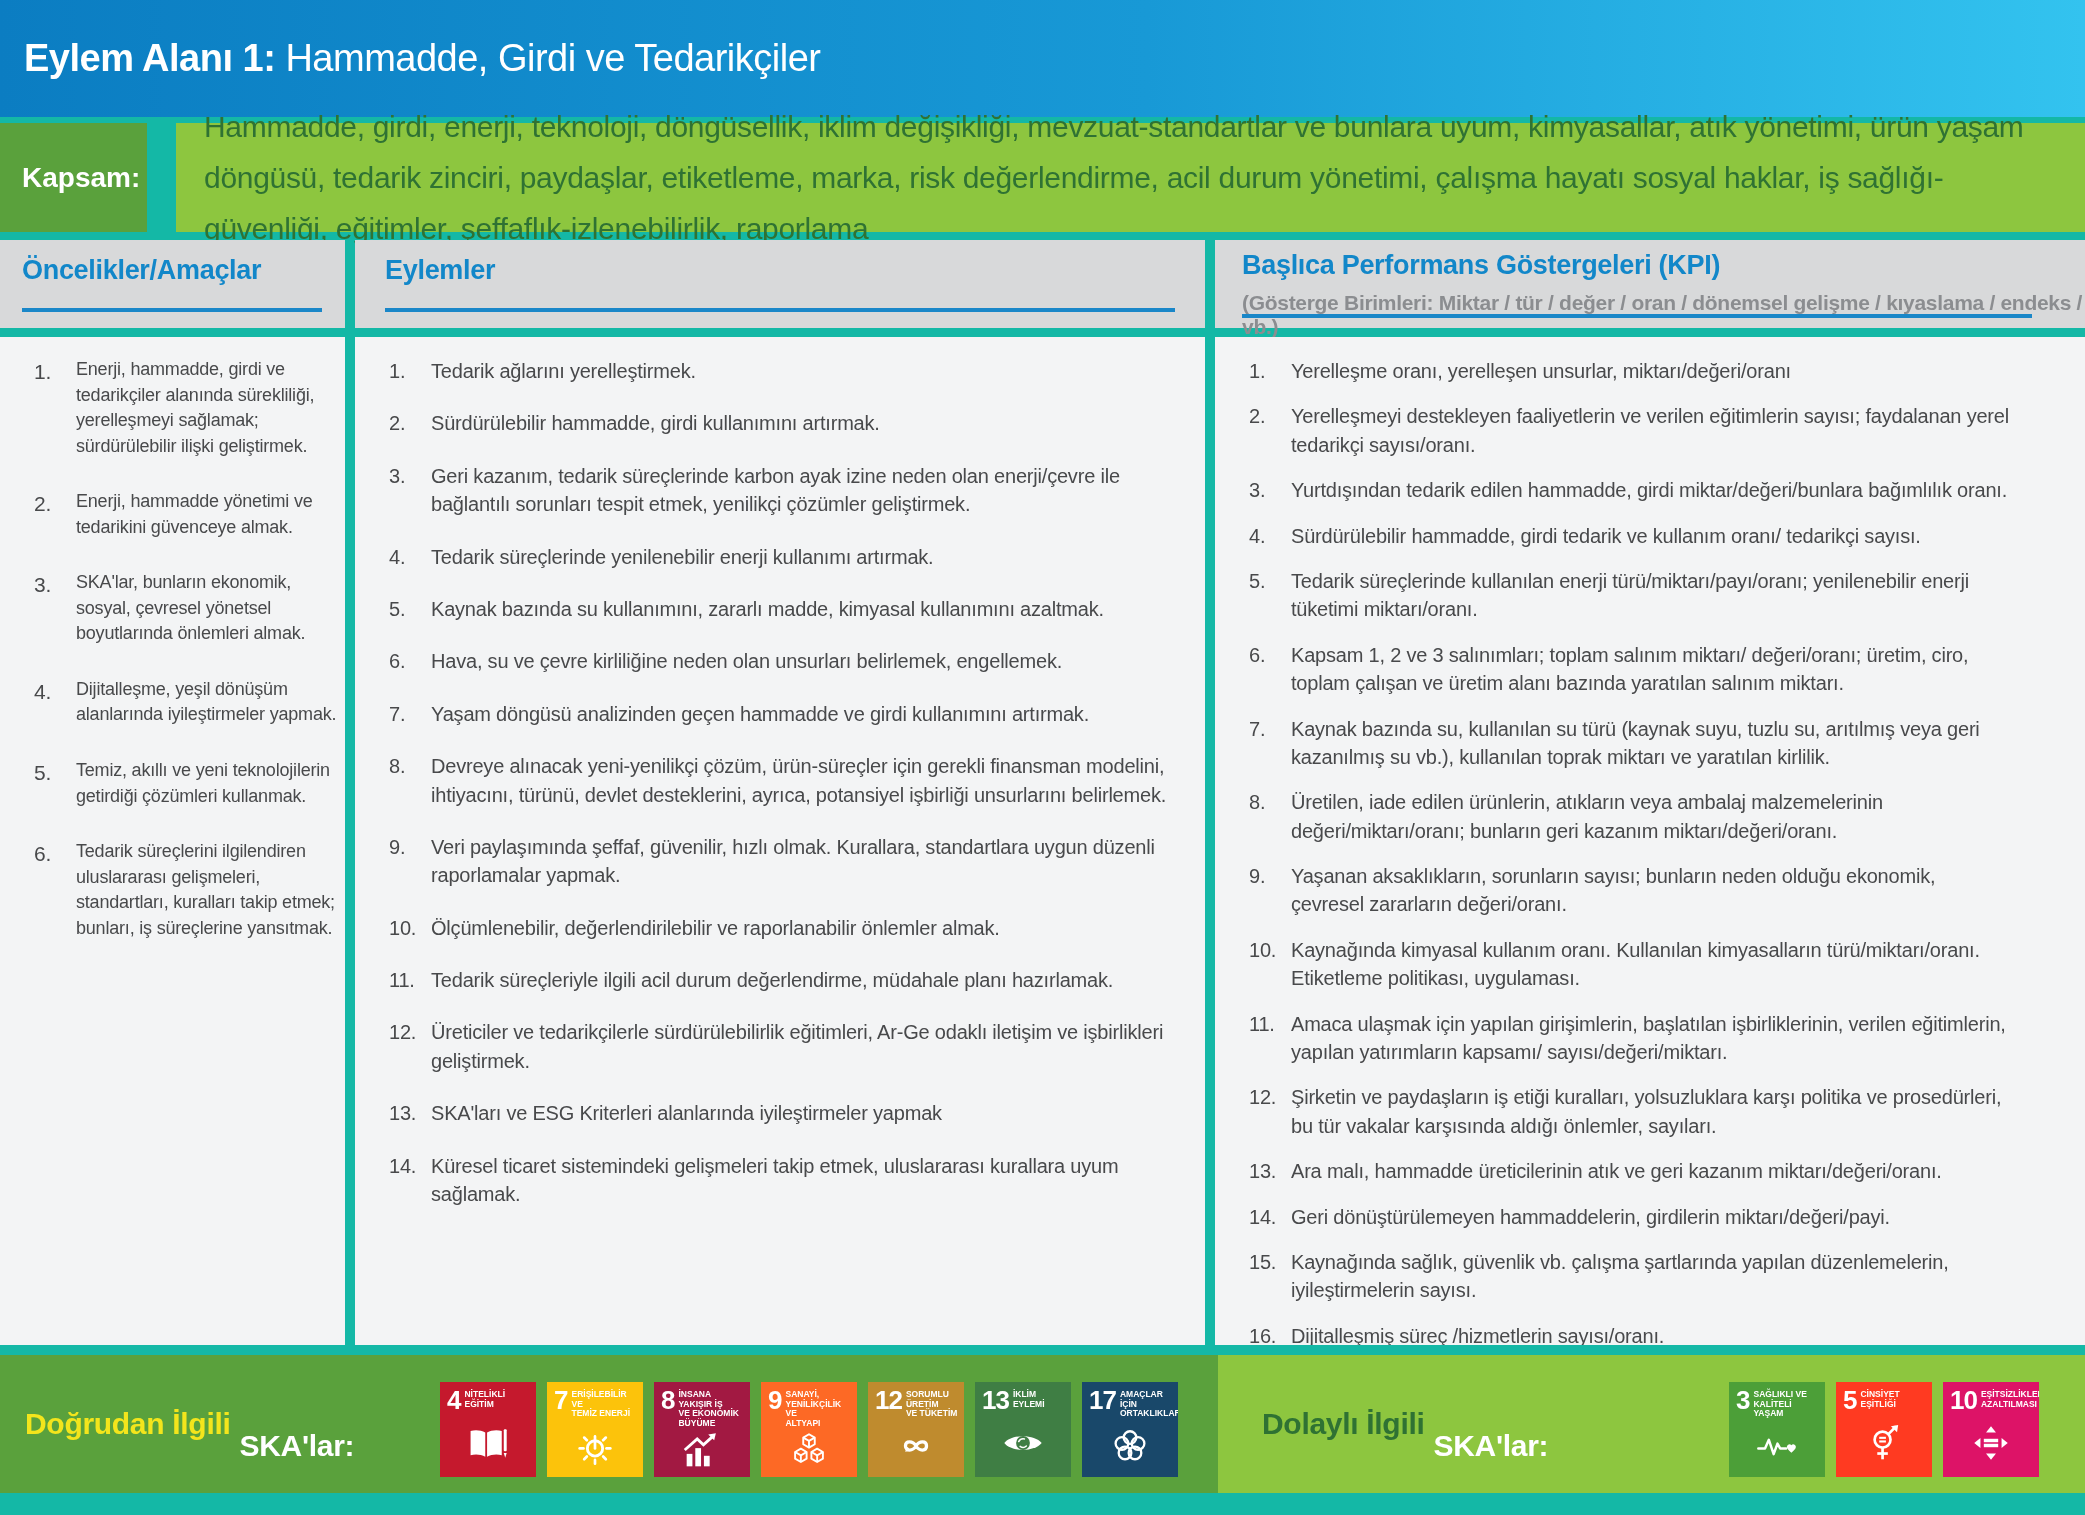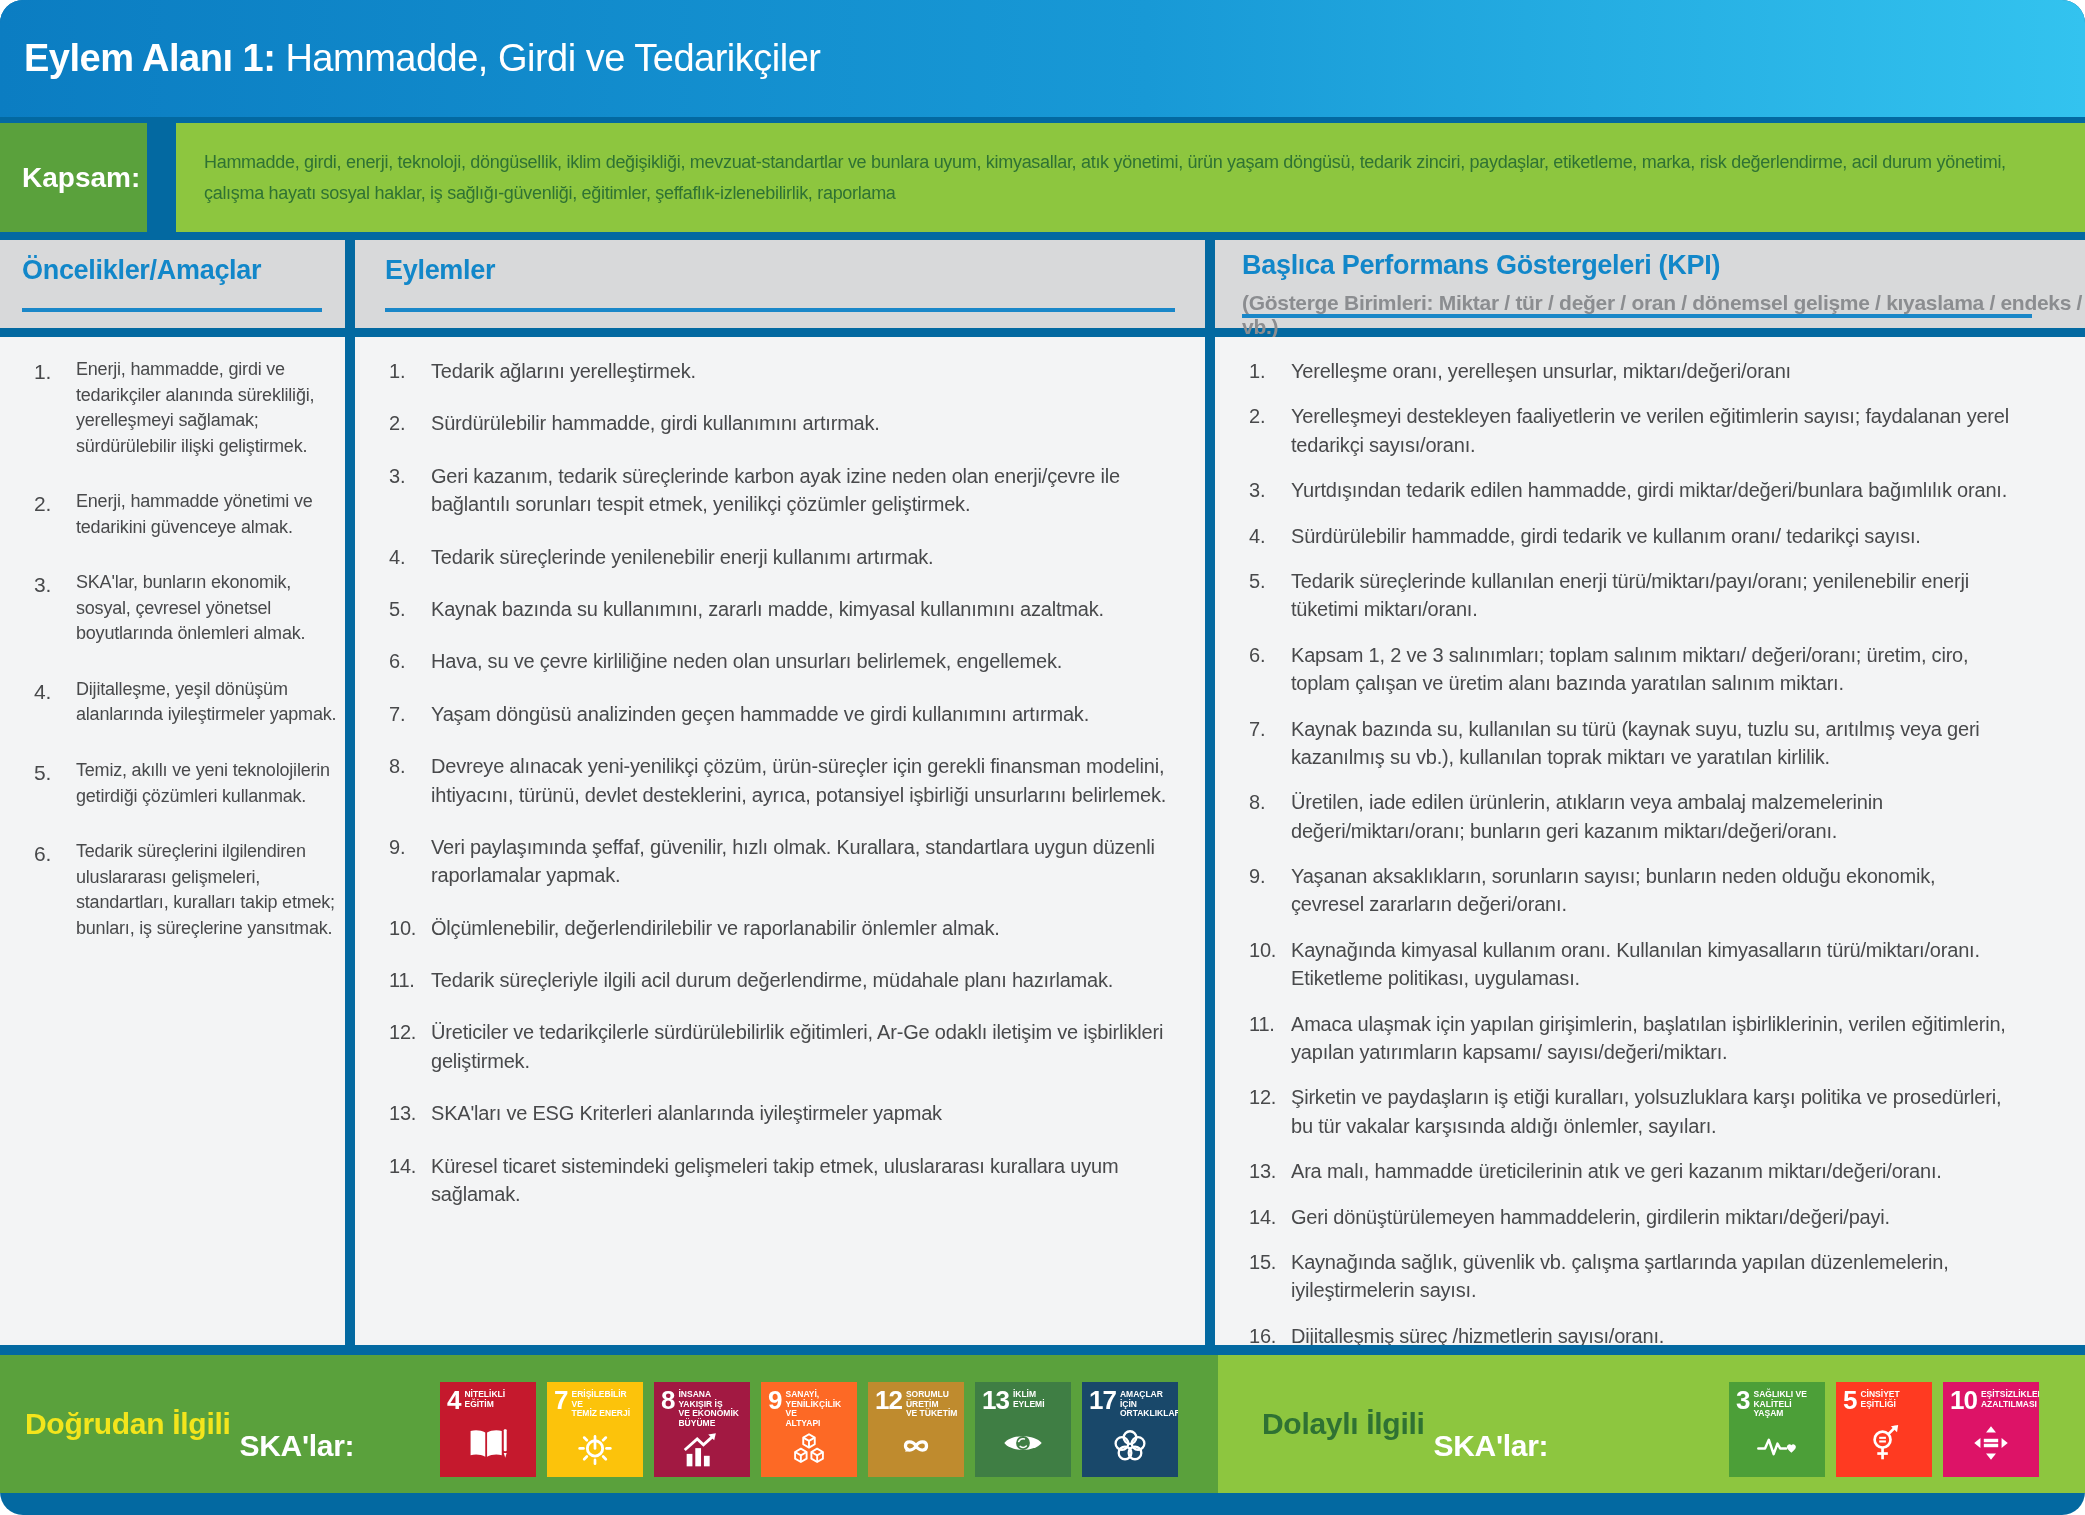--- a/index.html
+++ b/index.html
@@ -1,33 +1,33 @@
 <!DOCTYPE html>
 <html lang="tr"><head>
 <meta charset="utf-8">
 <style>
   html,body{margin:0;padding:0;background:#ffffff;}
   body{font-family:"Liberation Sans", sans-serif;}
-  .page{position:relative;width:2085px;height:1515px;background:#0369a1;overflow:hidden;border-radius:23px;}
+  .page{position:relative;width:2085px;height:1515px;background:#14b8a6;overflow:hidden;}
 
   
   .banner{position:absolute;left:0;top:0;width:2085px;height:117px;
     background:linear-gradient(90deg,#0b7dc2 0%,#1899d6 55%,#33c3ef 100%);
     display:flex;align-items:center;}
   .banner .title{padding-left:24px;color:#ffffff;font-size:38px;letter-spacing:-0.5px;}
   .banner .title b{font-weight:700;}
   .banner .title .rest{font-weight:400;}
 
   
   .scope-label{position:absolute;left:0;top:123px;width:147px;height:109px;background:#5aa13c;
     display:flex;align-items:center;}
   .scope-label span{color:#fff;font-weight:700;font-size:28px;padding-left:22px;}
   .scope-text{position:absolute;left:176px;top:123px;width:1909px;height:109px;background:#8dc63f;
     display:flex;align-items:center;}
-  .scope-text span{display:block;color:#2f7233;font-size:18px;line-height:1.7;letter-spacing:-0.3px;
+  .scope-text span{display:block;color:#2f7233;font-size:30px;line-height:1.7;letter-spacing:-0.3px;
     padding:0 46px 0 28px;}
 
   
   .col-header{position:absolute;top:240px;height:88px;background:#d8d9da;}
   .col-header .col-title{color:#1287c9;font-weight:700;font-size:27px;letter-spacing:-0.3px;}
   .col-header .col-subtitle{color:#8b8d90;font-weight:700;font-size:21px;letter-spacing:-0.3px;margin-top:10px;}
   .col-header .rule{position:absolute;height:4px;background:#1a87c8;bottom:16px;}
   .ch1{left:0;width:345px;}   .ch1 .pad{padding:15px 0 0 22px;} .ch1 .rule{left:22px;width:300px;}
   .ch2{left:355px;width:850px;} .ch2 .pad{padding:15px 0 0 30px;} .ch2 .rule{left:30px;width:790px;}
   .ch3{left:1215px;width:870px;} .ch3 .pad{padding:10px 0 0 27px;} .ch3 .rule{left:27px;width:790px;bottom:10px;}

